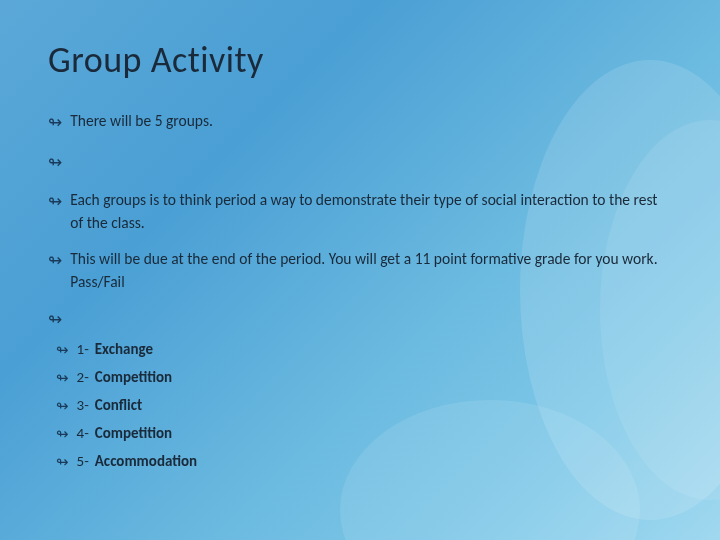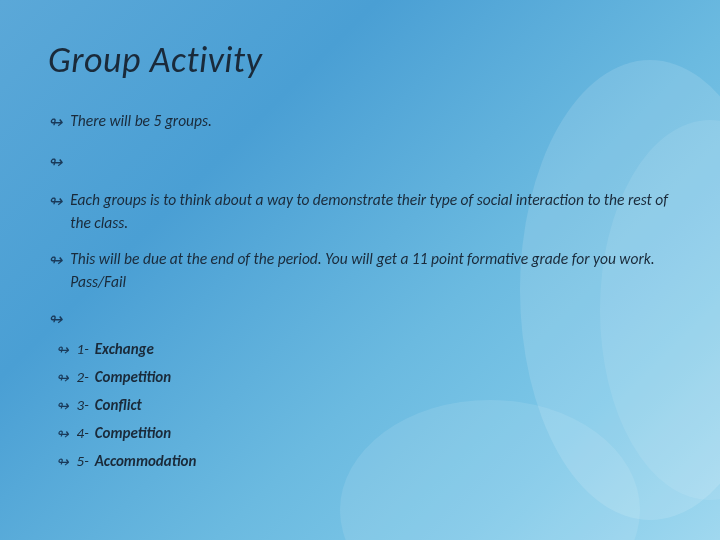--- a/index.html
+++ b/index.html
@@ -50,21 +50,20 @@
       height: 220px;
       border-radius: 50%;
       background: rgba(255,255,255,0.10);
       pointer-events: none;
     }
 
     .content {
       position: relative;
       z-index: 1;
       padding: 38px 51px 24px 48px;
-      font-style: italic;
     }
 
     .title {
       font-size: 36px;
       font-weight: 300;
       color: #1a2a3a;
       margin-bottom: 28px;
       letter-spacing: 0.5px;
     }
 
@@ -131,21 +130,21 @@
         <span class="bullet-icon">↬</span>
         <span>There will be 5 groups.</span>
       </li>
 
       <li>
         <span class="bullet-icon">↬</span>
       </li>
 
       <li>
         <span class="bullet-icon">↬</span>
-        <span>Each groups is to think about a way to demonstrate their type of social interaction to the rest of the class.</span>
+        <span>Each groups is to think period a way to demonstrate their type of social interaction to the rest of the class.</span>
       </li>
 
       <li>
         <span class="bullet-icon">↬</span>
         <span>This will be due at the end of the period. You will get a 11 point formative grade for you work. Pass/Fail</span>
       </li>
 
       <li style="flex-direction: column;">
         <div style="display:flex;align-items:flex-start;">
           <span class="bullet-icon">↬</span>

